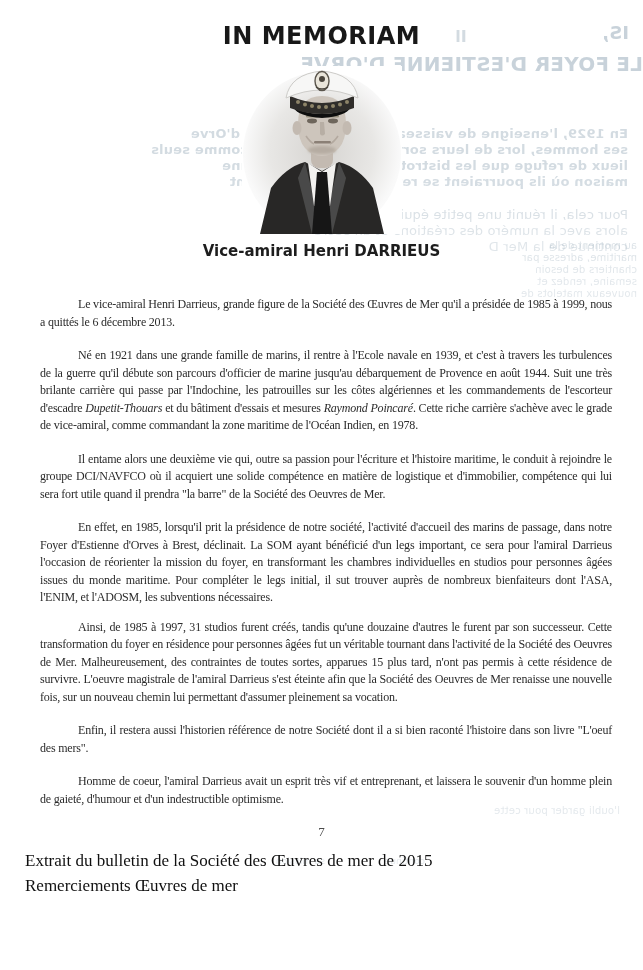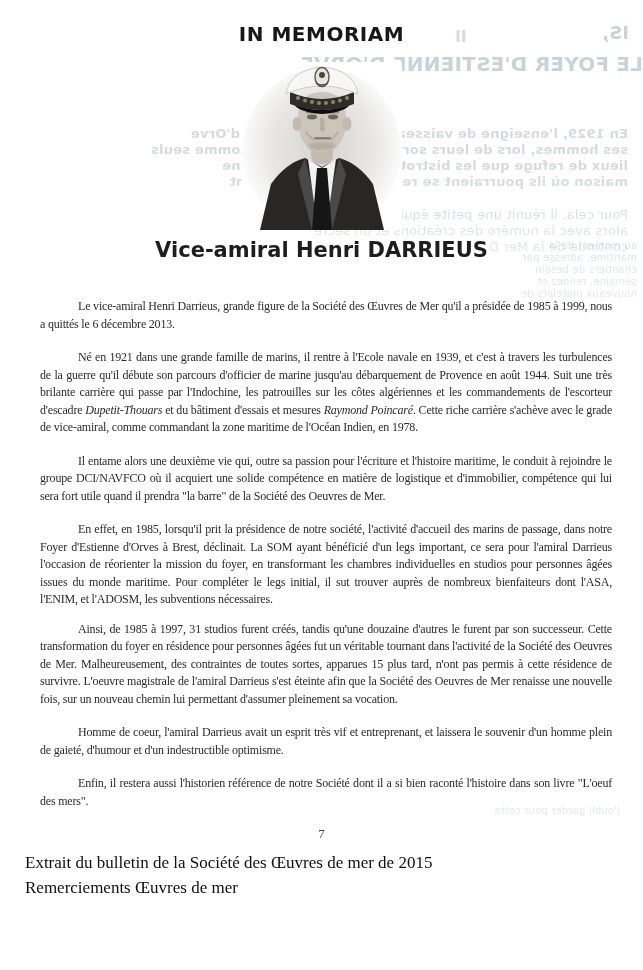--- a/index.html
+++ b/index.html
@@ -22,34 +22,34 @@
     overflow:hidden;
     letter-spacing:.2px;
     filter:blur(.4px);
   }
   .ghost-frag.gb{font-weight:700;}
   
   .scan{position:relative;z-index:3;}
   .main-title{
     margin:22px 0 16px 0;
     text-align:center;
-    font-size:20px;
+    font-size:24px;
     font-weight:700;
     letter-spacing:.5px;
     color:#181818;
   }
   .photo-wrap{
     position:relative;z-index:2;
     width:160px;height:168px;
     margin:12px auto 0 auto;
   }
   .subtitle{
     margin:8px 0 0 0;
     text-align:center;
-    font-size:21px;
+    font-size:15px;
     font-weight:700;
     color:#1d1d1d;
   }
   .article{
     margin:36px 40px 0 40px;
     width:572px;
   }
   .article p{
     margin:0 0 16px 0;
     font-size:12px;
@@ -178,22 +178,22 @@
     </div>
 
     <h2 class="subtitle">Vice-amiral Henri DARRIEUS</h2>
 
     <div class="article">
       <p><span>Le vice-amiral Henri Darrieus, grande figure de la Société des Œuvres de Mer qu'il a présidée de 1985 à 1999, nous a quittés le 6 décembre 2013.</span></p>
       <p><span>Né en 1921 dans une grande famille de marins, il rentre à l'Ecole navale en 1939, et c'est à travers les turbulences de la guerre qu'il débute son parcours d'officier de marine jusqu'au débarquement de Provence en août 1944. Suit une très brilante carrière qui passe par l'Indochine, les patrouilles sur les côtes algériennes et les commandements de l'escorteur d'escadre </span><em>Dupetit-Thouars</em><span> et du bâtiment d'essais et mesures </span><em>Raymond Poincaré</em><span>. Cette riche carrière s'achève avec le grade de vice-amiral, comme commandant la zone maritime de l'Océan Indien, en 1978.</span></p>
       <p><span>Il entame alors une deuxième vie qui, outre sa passion pour l'écriture et l'histoire maritime, le conduit à rejoindre le groupe DCI/NAVFCO où il acquiert une solide compétence en matière de logistique et d'immobilier, compétence qui lui sera fort utile quand il prendra "la barre" de la Société des Oeuvres de Mer.</span></p>
       <p class="no-gap"><span>En effet, en 1985, lorsqu'il prit la présidence de notre société, l'activité d'accueil des marins de passage, dans notre Foyer d'Estienne d'Orves à Brest, déclinait. La SOM ayant bénéficié d'un legs important, ce sera pour l'amiral Darrieus l'occasion de réorienter la mission du foyer, en transformant les chambres individuelles en studios pour personnes âgées issues du monde maritime. Pour compléter le legs initial, il sut trouver auprès de nombreux bienfaiteurs dont l'ASA, l'ENIM, et l'ADOSM, les subventions nécessaires.</span></p>
       <p><span>Ainsi, de 1985 à 1997, 31 studios furent créés, tandis qu'une douzaine d'autres le furent par son successeur. Cette transformation du foyer en résidence pour personnes âgées fut un véritable tournant dans l'activité de la Société des Oeuvres de Mer. Malheureusement, des contraintes de toutes sortes, apparues 15 plus tard, n'ont pas permis à cette résidence de survivre. L'oeuvre magistrale de l'amiral Darrieus s'est éteinte afin que la Société des Oeuvres de Mer renaisse une nouvelle fois, sur un nouveau chemin lui permettant d'assumer pleinement sa vocation.</span></p>
+      <p><span>Enfin, il restera aussi l'historien référence de notre Société dont il a si bien raconté l'histoire dans son livre "L'oeuf des mers".</span></p>
       <p><span>Homme de coeur, l'amiral Darrieus avait un esprit très vif et entreprenant, et laissera le souvenir d'un homme plein de gaieté, d'humour et d'un indestructible optimisme.</span></p>
-      <p><span>Enfin, il restera aussi l'historien référence de notre Société dont il a si bien raconté l'histoire dans son livre "L'oeuf des mers".</span></p>
     </div>
 
     <div class="page-number">7</div>
 
     <div class="caption">
       <div>Extrait du bulletin de la Société des Œuvres de mer de 2015</div>
       <div>Remerciements Œuvres de mer</div>
     </div>
   </div>
 </div>

